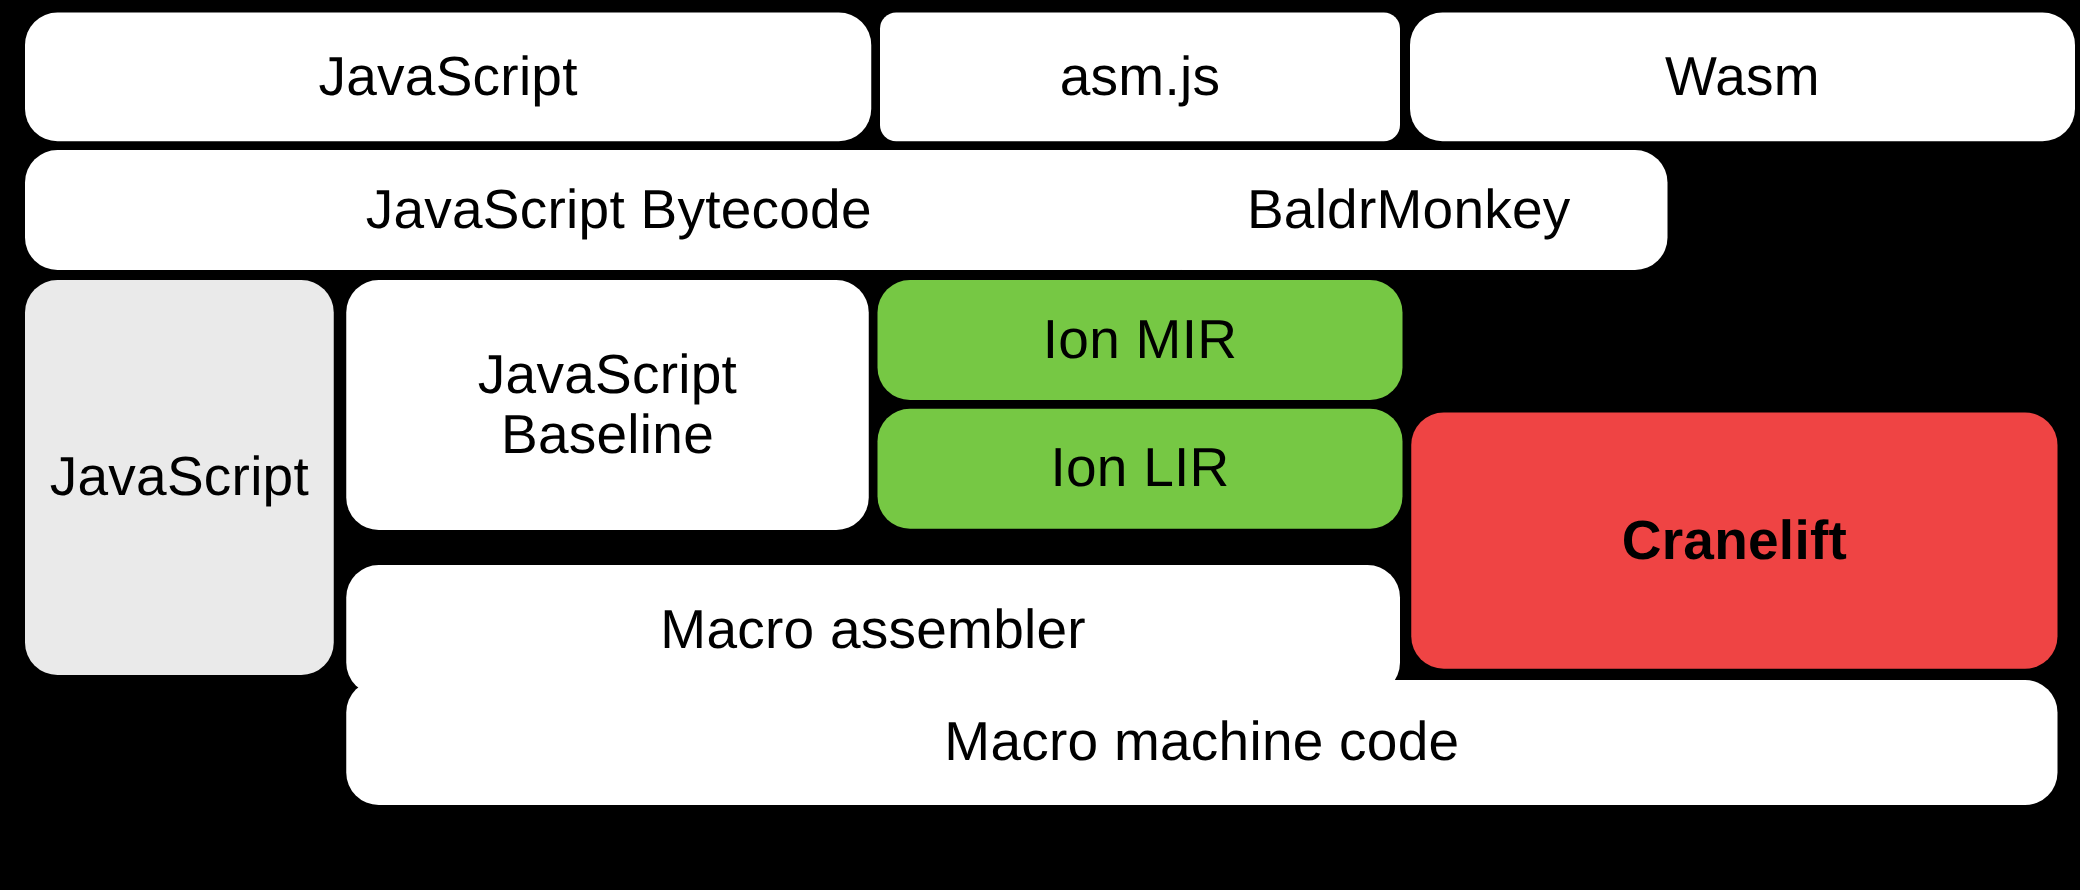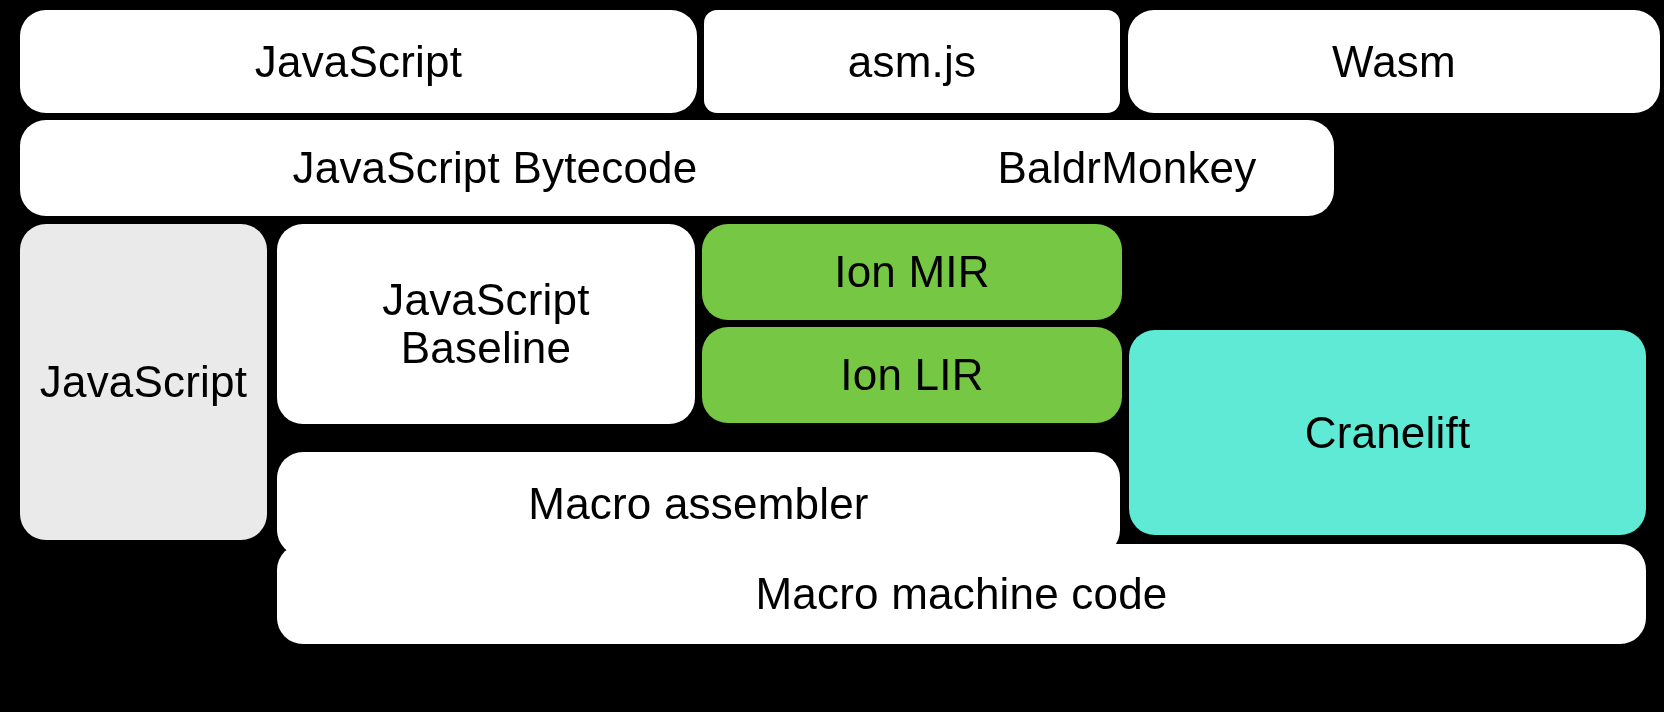--- a/index.html
+++ b/index.html
@@ -31,21 +31,21 @@
     line-height: 1.08;
     font-weight: 400;
     letter-spacing: 0.2px;
     white-space: pre-line;
     padding: 2px 10px;
     font-family: "Liberation Sans", sans-serif;
   }
   .fill-white  { background: #FFFFFF; }
   .fill-grey   { background: #EAEAEA; }
   .fill-green  { background: #76C844; }
-  .fill-pink   { background: #5eead4; }
+  .fill-pink   { background: #ef4444; font-weight: bold; }
 </style>
 </head>
 <body>
 
 <div id="diagram">
 
   <div class="node fill-white" style="left:20px; top:10px; width:677px; height:103px;">
     <span>JavaScript</span>
   </div>
 

